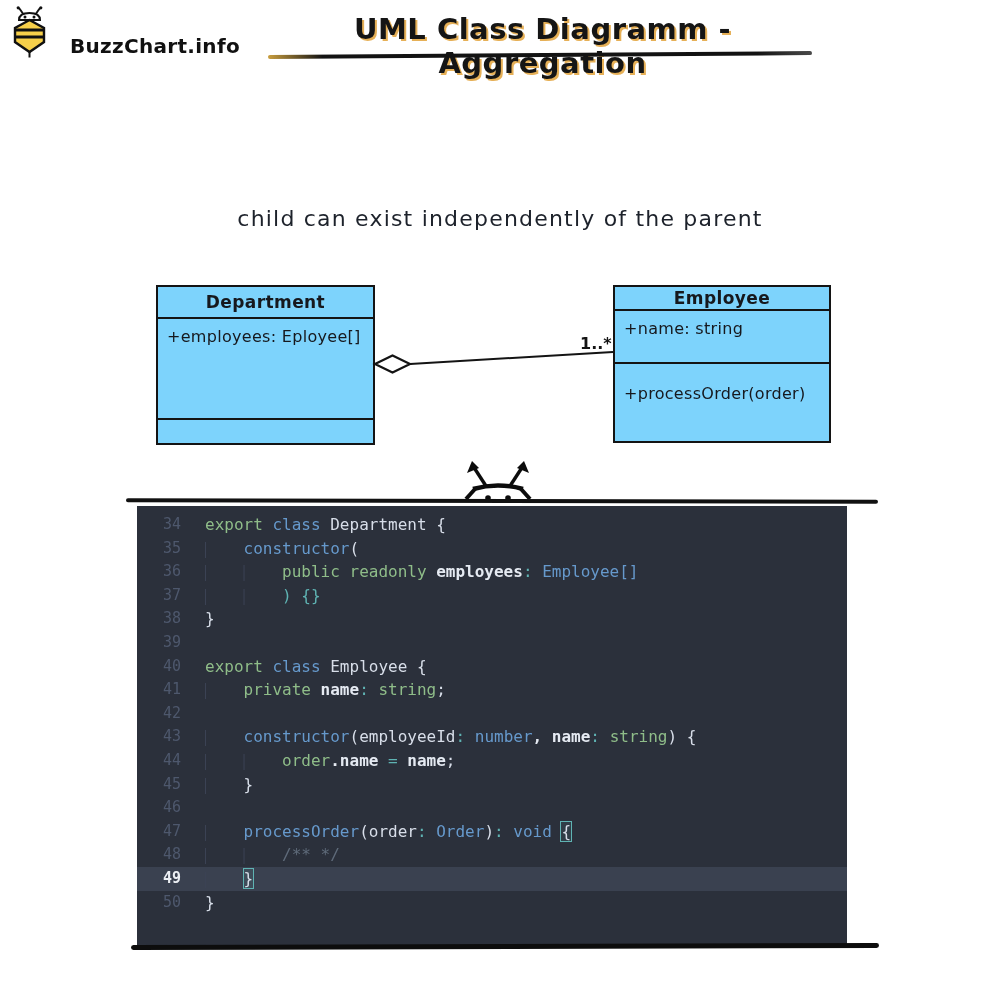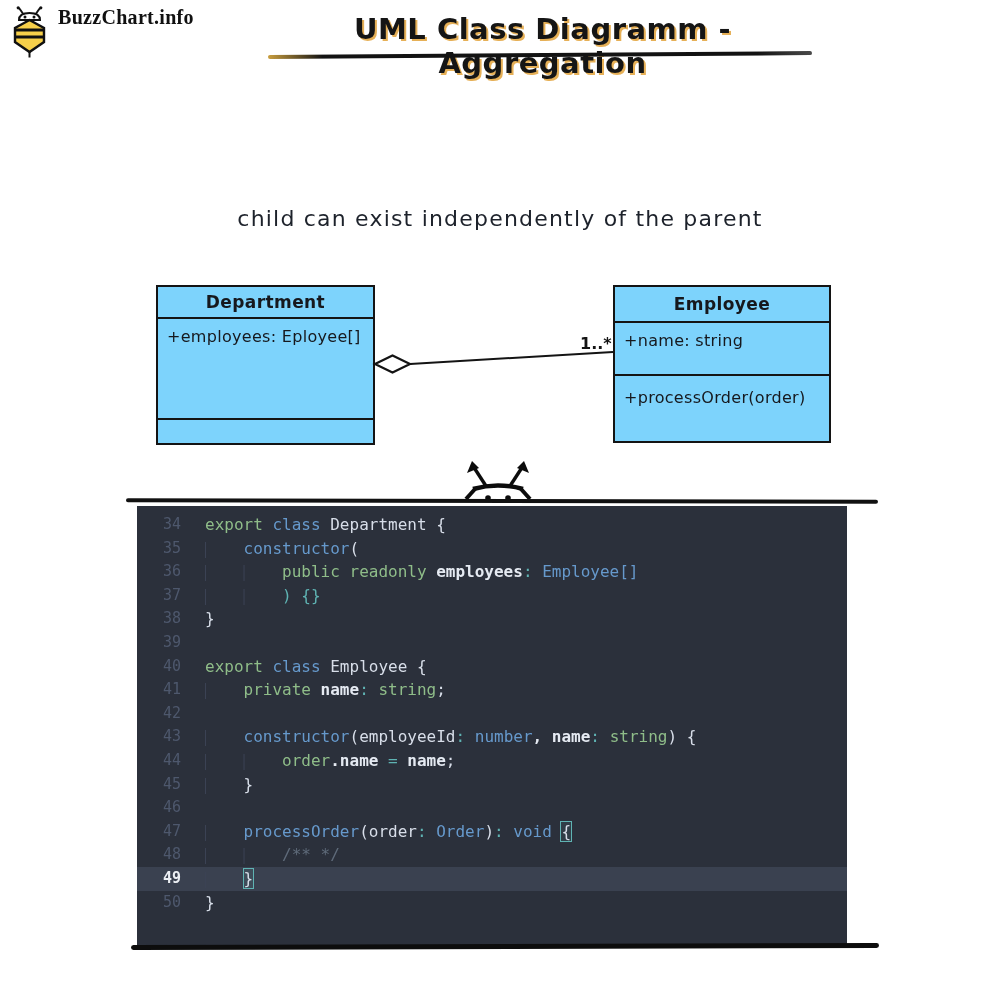--- a/index.html
+++ b/index.html
@@ -1,21 +1,21 @@
 <!DOCTYPE html>
 <html><head>
 <meta charset="utf-8">
 <style>
   html,body{margin:0;padding:0;background:#ffffff;}
   .canvas{
     position:relative;width:1000px;height:1000px;background:#ffffff;overflow:hidden;
     font-family:"DejaVu Sans",sans-serif;color:#16181d;
   }
   
-  .logo{position:absolute;left:10px;top:6px;display:flex;align-items:flex-start;gap:8px;font-family:Liberation Serif, serif;}
+  .logo{position:absolute;left:10px;top:6px;display:flex;align-items:flex-end;gap:20px;}
   .logo-text{font-size:20px;font-weight:700;letter-spacing:.3px;color:#111;}
   
   .title{
     position:absolute;left:270px;top:12px;width:545px;text-align:center;
     font-size:29px;font-weight:700;letter-spacing:.5px;color:#151515;margin:0;
     text-shadow:2px 2px 0 rgba(226,162,58,.85);
   }
   .title-underline{
     position:absolute;left:268px;top:53px;width:544px;height:4px;border-radius:3px;
     background:linear-gradient(90deg,#c99e3f 0%,#131313 10%,#131313 90%,#4a4a4a 100%);
@@ -34,25 +34,25 @@
   }
   
   .uml-box{position:absolute;background:#7dd3fc;border:2px solid #141414;box-sizing:border-box;}
   .uml-dept{left:156px;top:285px;width:219px;height:160px;}
   .uml-emp{left:613px;top:285px;width:218px;height:158px;}
   .uml-name{
     text-align:center;font-size:17px;font-weight:600;letter-spacing:.4px;
     border-bottom:2px solid #141414;box-sizing:border-box;display:flex;align-items:center;justify-content:center;
   }
   .uml-dept .uml-name{height:32px;}
-  .uml-emp  .uml-name{height:36px;}
+  .uml-emp  .uml-name{height:24px;}
   .uml-attrs{box-sizing:border-box;border-bottom:2px solid #141414;padding:8px 0 12px 9px;font-size:16px;font-weight:500;letter-spacing:.3px;}
   .uml-dept .uml-attrs{height:101px;}
   .uml-emp  .uml-attrs{height:53px;}
-  .uml-methods{box-sizing:border-box;padding:12px 0 0 9px;font-size:16px;font-weight:500;letter-spacing:.3px;}
+  .uml-methods{box-sizing:border-box;padding:20px 0 0 9px;font-size:16px;font-weight:500;letter-spacing:.3px;}
   .connector{position:absolute;left:372px;top:338px;}
   .multiplicity{position:absolute;left:580px;top:334px;font-size:16px;font-weight:600;color:#141414;}
   
   .doodle{position:absolute;left:460px;top:458px;}
   .stroke-top{
     position:absolute;left:126px;top:499px;width:752px;height:4px;border-radius:3px;
     background:#111;transform:rotate(.1deg);
   }
   .stroke-bottom{
     position:absolute;left:131px;top:944px;width:748px;height:5px;border-radius:4px;

